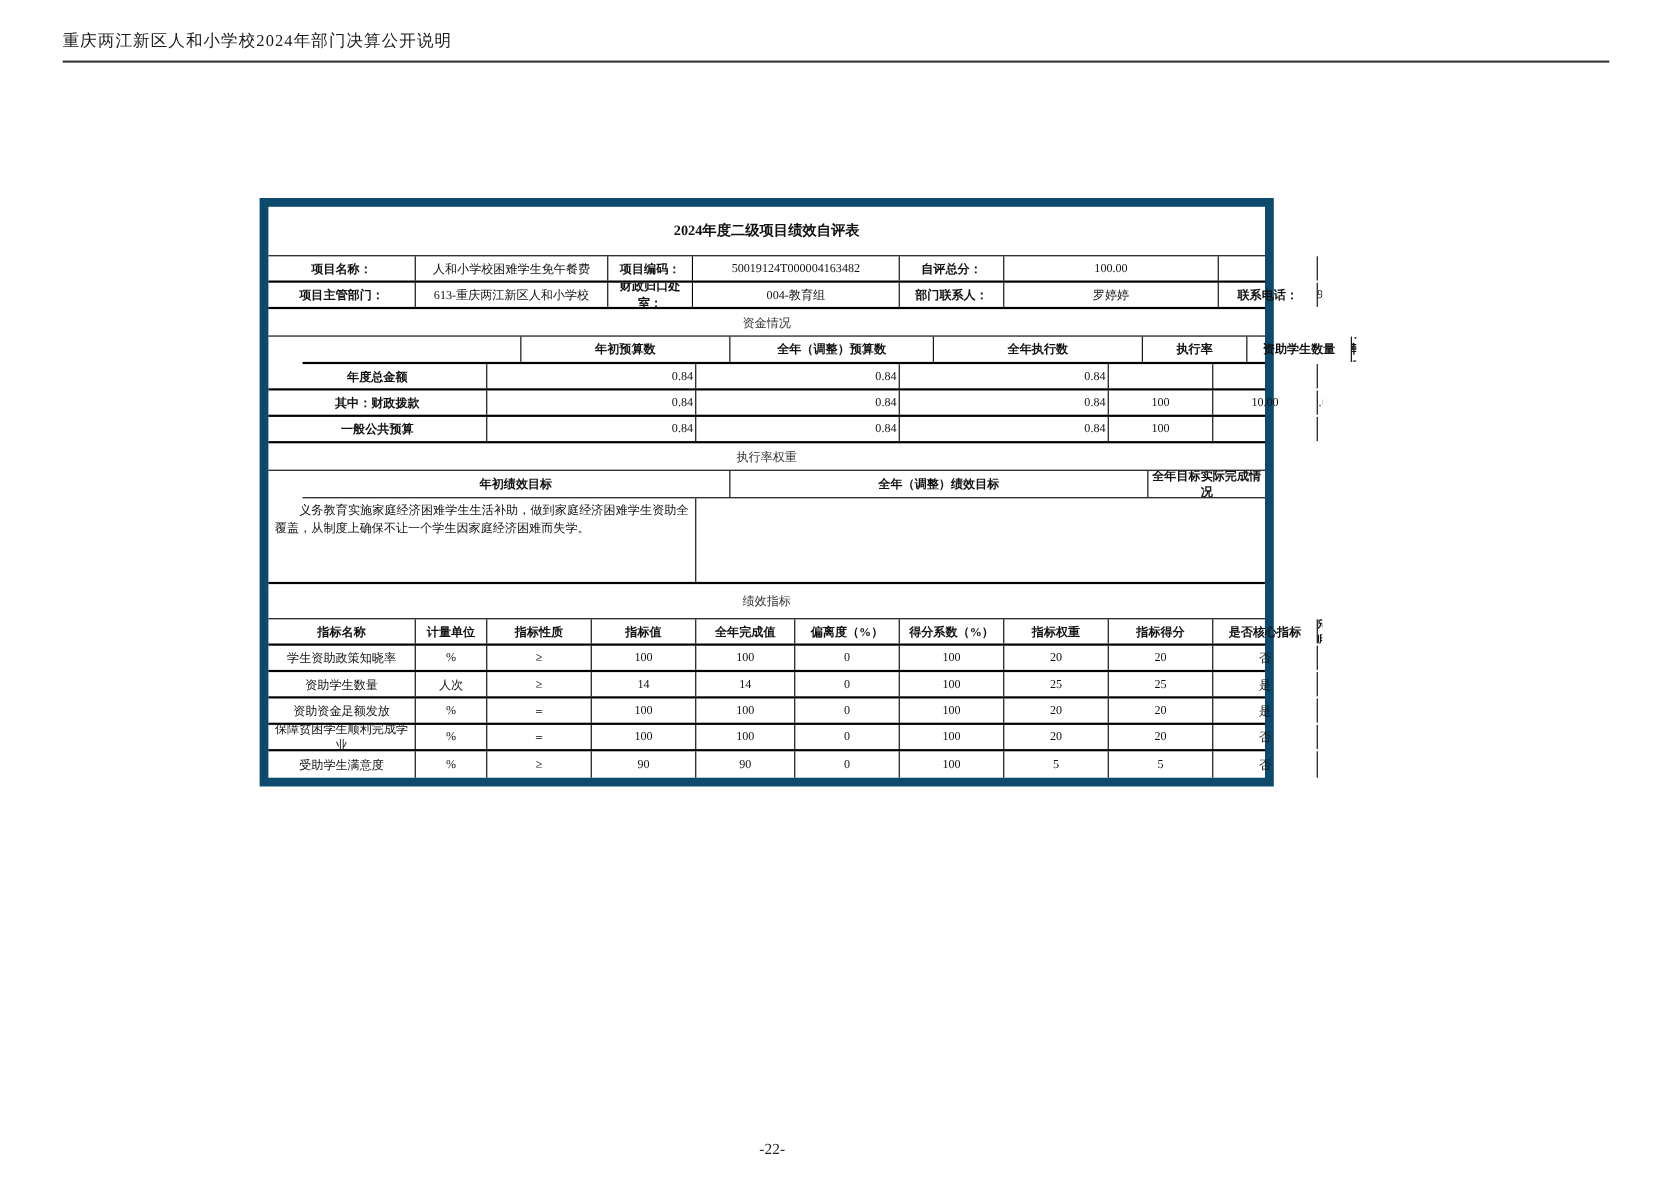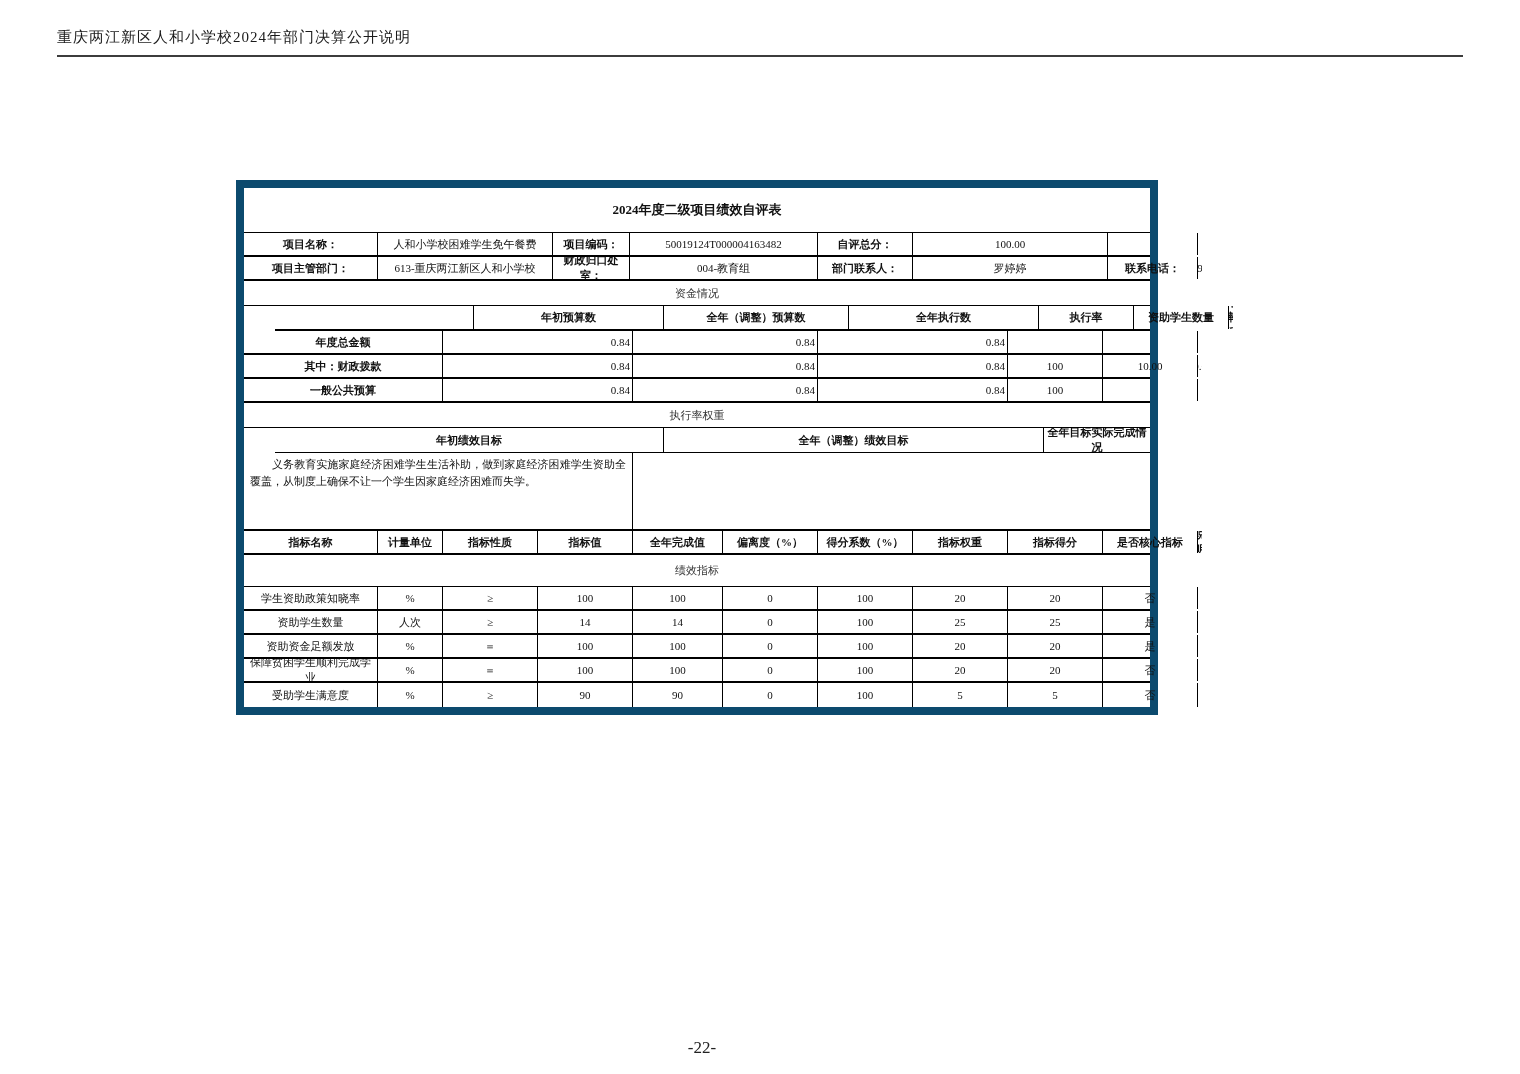--- a/index.html
+++ b/index.html
@@ -47,21 +47,21 @@
   .w-f1{flex:0 0 199px;} .w-f2{flex:0 0 190px;} .w-f3{flex:0 0 185px;} .w-f4{flex:0 0 190px;}
   .w-f5{flex:0 0 95px;}  .w-f6{flex:0 0 95px;}  .w-f7{flex:1;}
   
   .w-g1{flex:0 0 389px;} .w-g2{flex:0 0 380px;} .w-g3{flex:1;}
   
   .w-x1{flex:0 0 134px;} .w-x2{flex:0 0 65px;} .w-x3{flex:0 0 95px;} .w-x4{flex:0 0 95px;}
   .w-x5{flex:0 0 90px;}  .w-x6{flex:0 0 95px;} .w-x7{flex:0 0 95px;} .w-x8{flex:0 0 95px;}
   .w-x9{flex:0 0 95px;}  .w-x10{flex:0 0 95px;} .w-x11{flex:1;}
   .page-num{
     position:absolute;left:0;top:1038px;width:1404px;text-align:center;
-    font-size:17px;color:#222;
+    font-size:14px;color:#222;
   }
 </style>
 </head>
 <body>
 
 <div class="doc-header">重庆两江新区人和小学校2024年部门决算公开说明</div>
 <div class="header-rule"></div>
 
 <div class="selftable">
 
@@ -146,40 +146,40 @@
     <div class="tc w-g3 hdr">全年目标实际完成情况</div>
   </div>
 
   <div class="tr goalsbody thick">
     <div class="tc w-g1">
       <p>义务教育实施家庭经济困难学生生活补助，做到家庭经济困难学生资助全覆盖，从制度上确保不让一个学生因家庭经济困难而失学。</p>
     </div>
     <div class="tc w-g2">
       <p></p>
     </div>
+  </div>
+
+  <div class="tr bar34">
+    <div class="tc" style="flex:1">绩效指标</div>
   </div>
 
   <div class="tr h26 thick">
     <div class="tc w-x1 hdr">指标名称</div>
     <div class="tc w-x2 hdr">计量单位</div>
     <div class="tc w-x3 hdr">指标性质</div>
     <div class="tc w-x4 hdr">指标值</div>
     <div class="tc w-x5 hdr">全年完成值</div>
     <div class="tc w-x6 hdr">偏离度（%）</div>
     <div class="tc w-x7 hdr">得分系数（%）</div>
     <div class="tc w-x8 hdr">指标权重</div>
     <div class="tc w-x9 hdr">指标得分</div>
     <div class="tc w-x10 hdr">是否核心指标</div>
     <div class="tc w-x11 hdr">说明</div>
   </div>
 
-  <div class="tr bar34">
-    <div class="tc" style="flex:1">绩效指标</div>
-  </div>
-
   <div class="tr h26 thick">
     <div class="tc w-x1">学生资助政策知晓率</div>
     <div class="tc w-x2">%</div>
     <div class="tc w-x3">≥</div>
     <div class="tc w-x4">100</div>
     <div class="tc w-x5">100</div>
     <div class="tc w-x6">0</div>
     <div class="tc w-x7">100</div>
     <div class="tc w-x8">20</div>
     <div class="tc w-x9">20</div>

